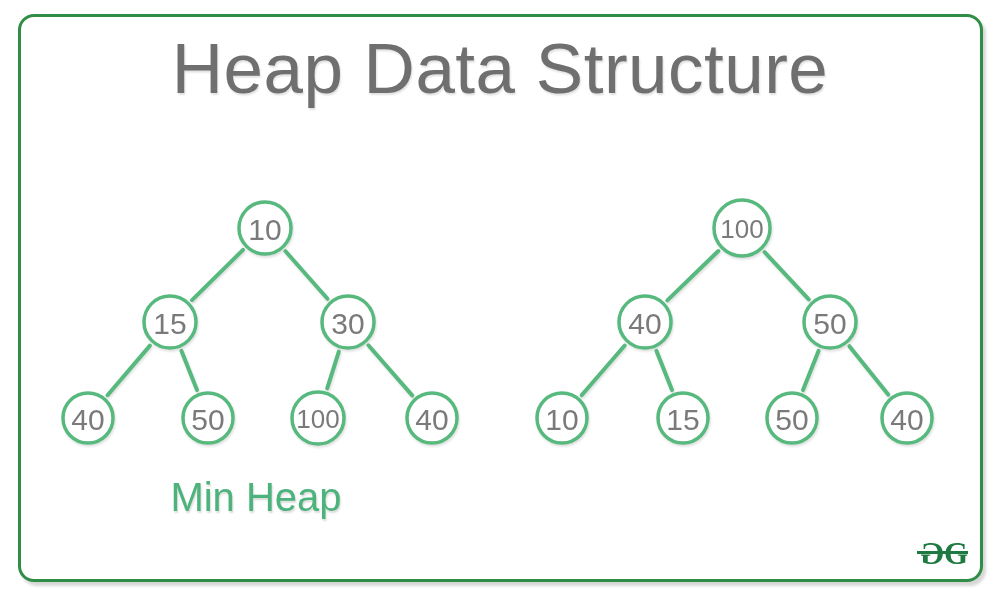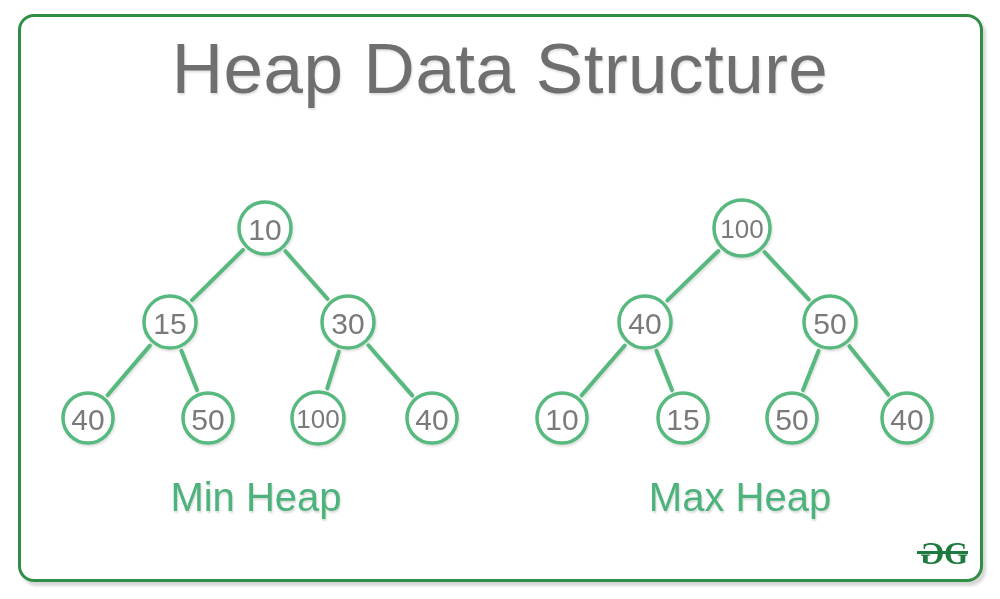--- a/index.html
+++ b/index.html
@@ -132,19 +132,18 @@
         <circle cx="683" cy="418" r="25" fill="#ffffff" stroke="#57b97e" stroke-width="3.5"></circle>
         <text x="683" y="419" text-anchor="middle" dominant-baseline="central" fill="#7a7a7a" font-family="&quot;Liberation Sans&quot;, sans-serif" font-size="30">15</text>
         <circle cx="792" cy="418" r="25" fill="#ffffff" stroke="#57b97e" stroke-width="3.5"></circle>
         <text x="792" y="419" text-anchor="middle" dominant-baseline="central" fill="#7a7a7a" font-family="&quot;Liberation Sans&quot;, sans-serif" font-size="30">50</text>
         <circle cx="907" cy="418" r="25" fill="#ffffff" stroke="#57b97e" stroke-width="3.5"></circle>
         <text x="907" y="419" text-anchor="middle" dominant-baseline="central" fill="#7a7a7a" font-family="&quot;Liberation Sans&quot;, sans-serif" font-size="30">40</text>
       </g>
     </svg>
 
   <div class="tree-label min">Min Heap</div>
-  <div class="tree-label max">Max Heap</div>
 
   <div class="gfg-logo">
     <span class="g-flip">G</span><span>G</span>
     <span class="logo-bar"></span>
   </div>
 </div>
 
 </body></html>

